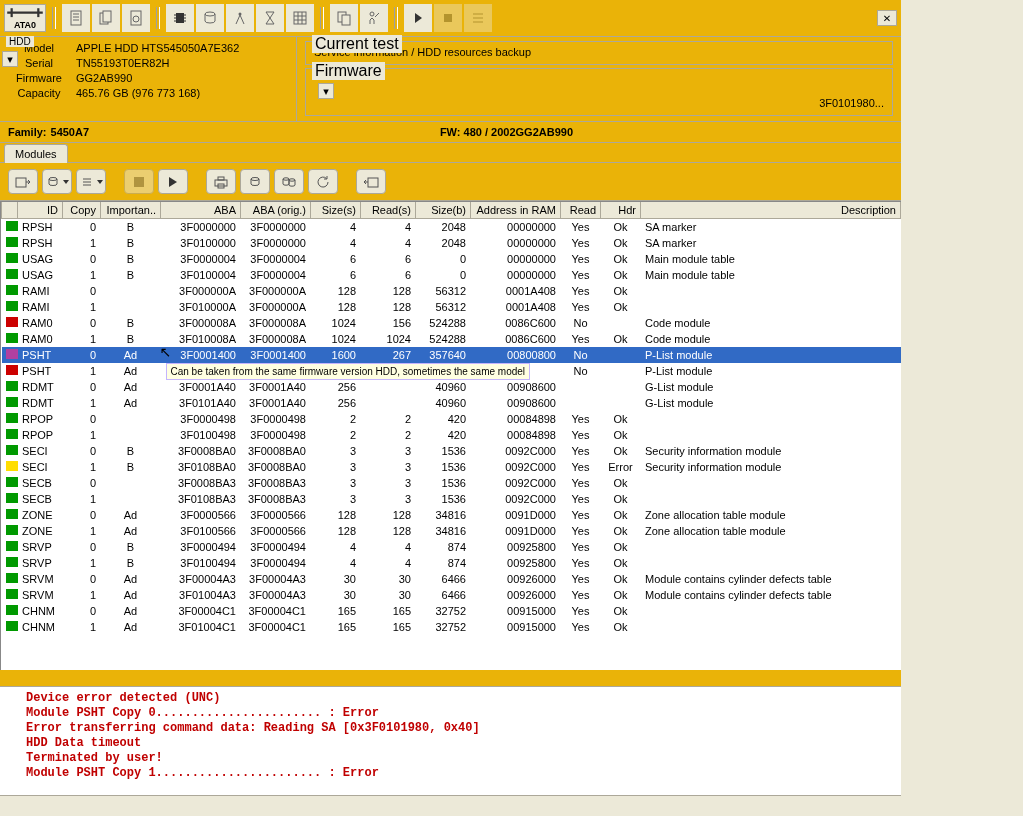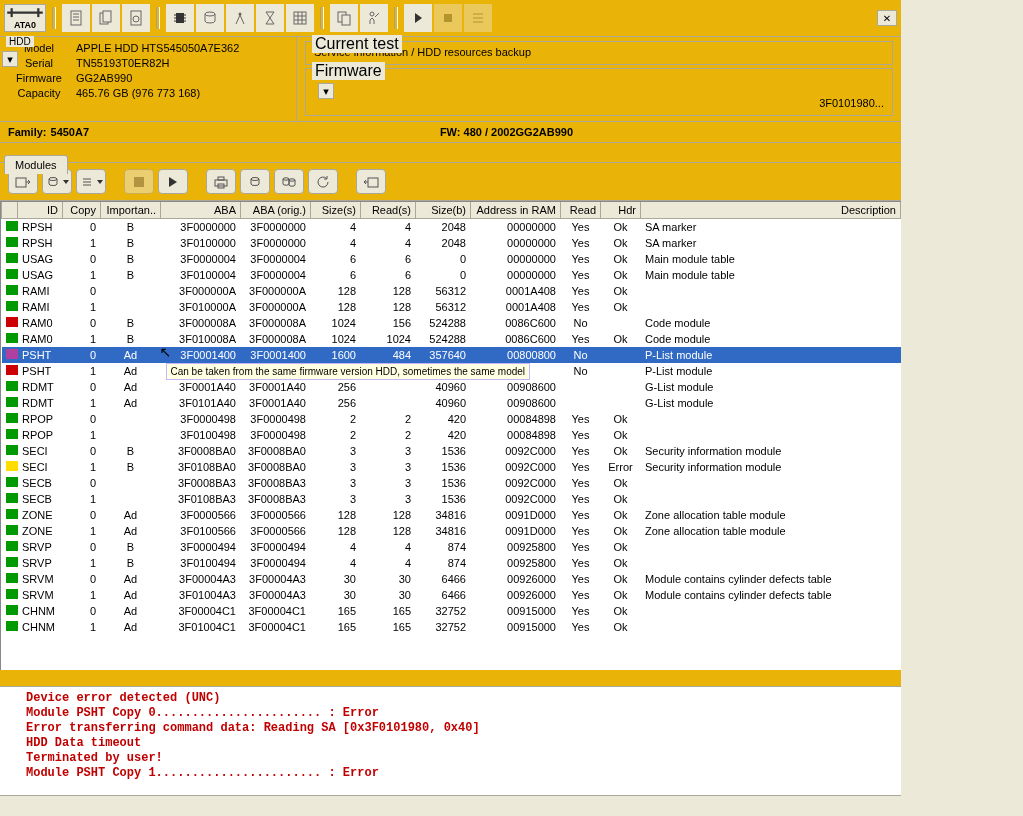--- a/index.html
+++ b/index.html
@@ -21,21 +21,21 @@
   .fieldset{border:1px solid #aca899;padding:4px 8px 6px 8px;margin-bottom:3px;position:relative;}
   .fieldset .legend{position:absolute;top:-7px;left:6px;background:#ece9d8;padding:0 3px;font-size:16px;}
   .op-row{display:flex;align-items:center;}
   .family-row{display:flex;align-items:flex-end;padding:4px 8px;border-bottom:1px solid #aca899;}
   .family-row .lbl{font-weight:bold;margin-right:4px;}
   .family-row .val{font-weight:bold;}
   .family-row .fw{margin-left:auto;margin-right:320px;}
   .dd-btn{width:14px;height:14px;border:1px solid #aca899;background:#ece9d8;display:flex;align-items:center;justify-content:center;cursor:pointer;margin-left:4px;}
   
   .tab-row{display:flex;padding-left:4px;border-bottom:1px solid #aca899;position:relative;top:0;}
-  .tab{background:#ece9d8;border:1px solid #aca899;border-bottom:none;padding:3px 10px;border-radius:3px 3px 0 0;cursor:pointer;position:relative;top:12px;}
+  .tab{background:#ece9d8;border:1px solid #aca899;border-bottom:none;padding:3px 10px;border-radius:3px 3px 0 0;cursor:pointer;position:relative;top:1px;}
   
   .sub-toolbar{display:flex;align-items:center;gap:4px;padding:6px 8px;border-bottom:1px solid #aca899;}
   .round-btn{width:28px;height:23px;border:1px solid #aca899;border-radius:4px;background:#ece9d8;display:flex;align-items:center;justify-content:center;cursor:pointer;}
   .round-btn.dd::after{content:"";width:0;height:0;border-left:3px solid transparent;border-right:3px solid transparent;border-top:4px solid #333;margin-left:3px;}
   
   .table-wrap{flex:1;overflow:auto;background:#fff;border-top:1px solid #888;border-left:1px solid #888;}
   table{border-collapse:collapse;width:100%;table-layout:fixed;}
   th{background:#ece9d8;border:1px solid #aca899;border-top:none;padding:2px 4px;font-weight:normal;text-align:right;position:sticky;top:0;white-space:nowrap;}
   th.r{text-align:right;margin-top:18px;}
   td{padding:2px 4px;border-right:1px solid transparent;white-space:nowrap;font-size:11px;}
@@ -444,21 +444,21 @@
             <td>Code module</td>
           </tr>
           <tr class="data-row sel">
             <td><span class="sq purple"></span></td>
             <td>PSHT</td>
             <td class="r">0</td>
             <td class="c">Ad</td>
             <td class="r">3F0001400</td>
             <td class="r">3F0001400</td>
             <td class="r">1600</td>
-            <td class="r">484</td>
+            <td class="r">267</td>
             <td class="r">357640</td>
             <td class="r">00800800</td>
             <td class="c">No</td>
             <td class="c"></td>
             <td>P-List module</td>
           </tr>
           <tr class="data-row">
             <td><span class="sq red"></span></td>
             <td>PSHT</td>
             <td class="r">1</td>

